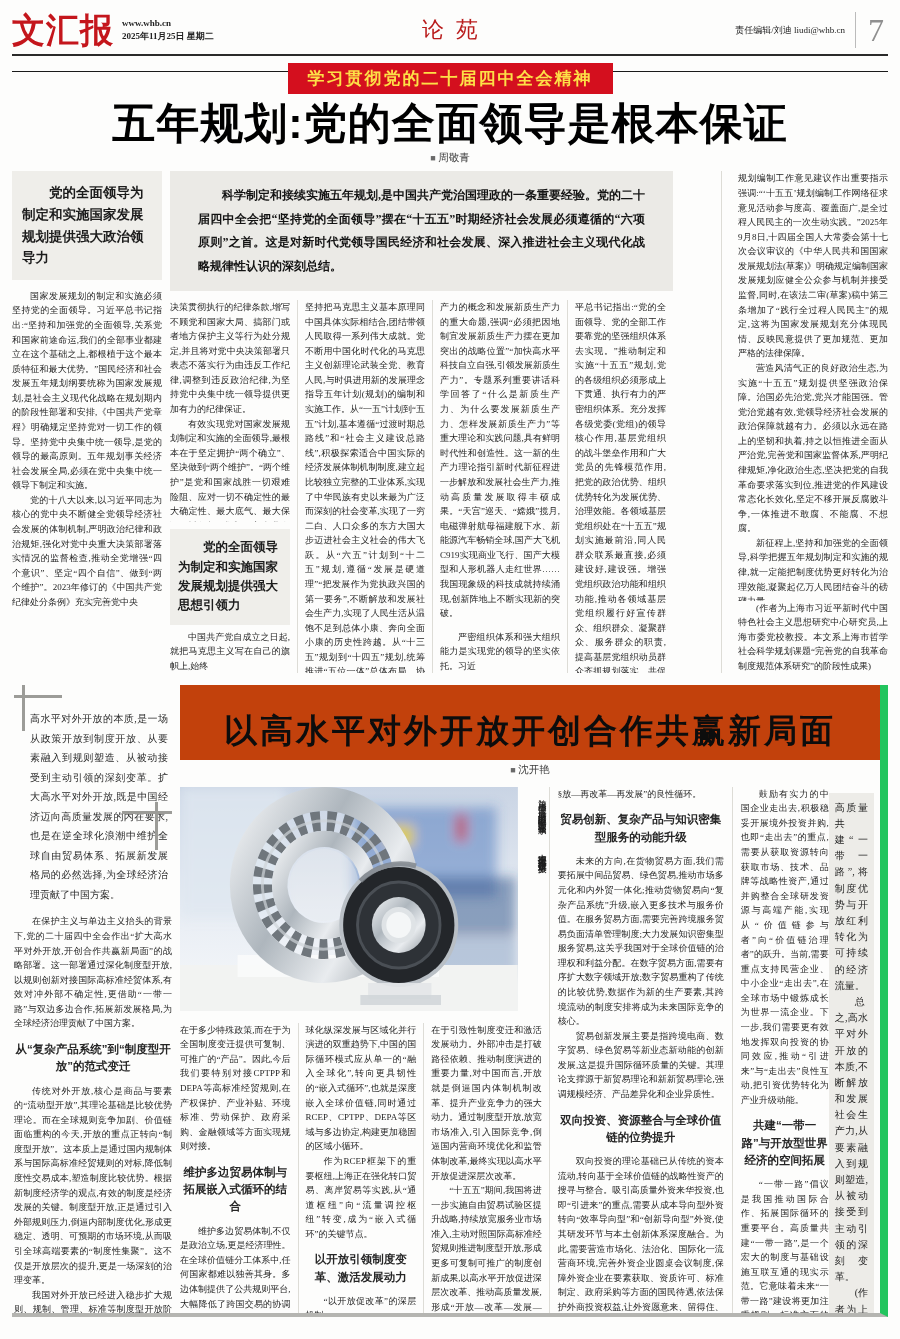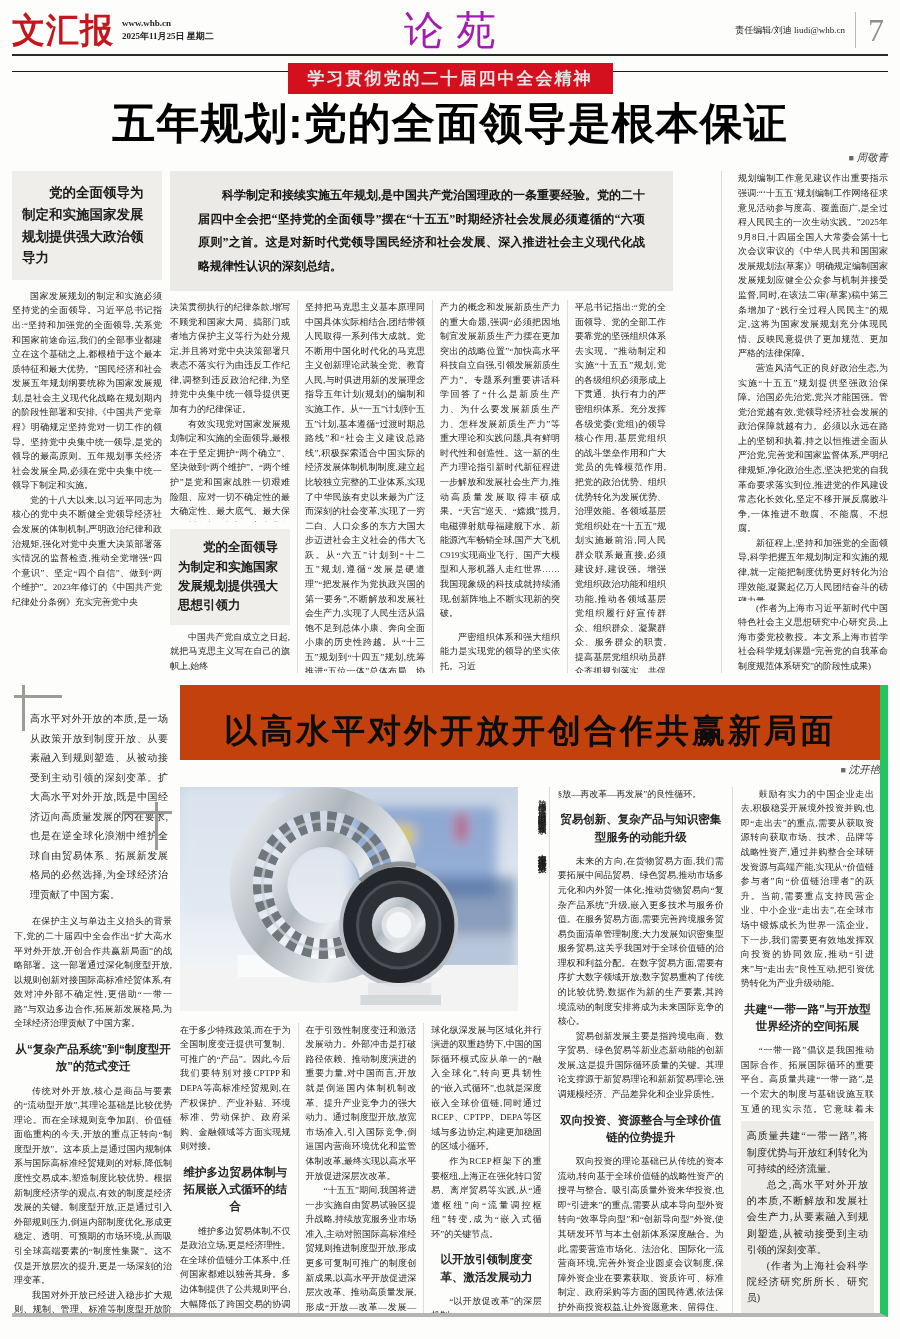--- a/index.html
+++ b/index.html
@@ -5,30 +5,30 @@
   html,body{margin:0;padding:0;background:#f2f2f0;}
   body{width:900px;height:1339px;position:relative;font-family:"Liberation Serif","DejaVu Serif",serif;color:#1d1d1d;overflow:hidden;background:#fdfdfc;}
   .page{padding:6px 12px 0 12px;}
   
   .hdr{display:flex;align-items:center;height:48px;border-bottom:2px solid #2a2a2a;}
   .hdr-left{display:flex;align-items:center;width:300px;}
   .logo{font-size:33px;font-weight:bold;color:#c4161c;letter-spacing:1px;line-height:1;transform:scaleY(1.05);}
   .hdr-meta{margin-left:8px;font-size:9px;line-height:1.5;color:#222;}
   .hdr-meta .b{font-weight:bold;}
   .hdr-center{flex:1;text-align:center;}
-  .section-title{font-size:40px;letter-spacing:12px;color:#a21caf;padding-left:12px;font-family:Liberation Serif, serif;}
+  .section-title{font-size:22px;letter-spacing:12px;color:#b91c1c;padding-left:12px;font-family:Liberation Serif, serif;}
   .hdr-right{display:flex;align-items:center;justify-content:flex-end;width:300px;}
   .editor{font-size:9px;color:#222;margin-right:10px;}
   .pagenum{font-size:32px;color:#8f8f8f;border-left:1px solid #bbb;padding:2px 4px 2px 12px;line-height:1;}
   
   .banner-row{display:flex;align-items:center;margin-top:9px;height:26px;}
   .banner-row .rule{flex:1;height:1px;background:#1a1a1a;transform:translateY(-7px);}
-  .banner{background:#d40f1e;color:#e5e5e5;font-family:"Liberation Sans","DejaVu Sans",sans-serif;font-weight:bold;font-size:17px;letter-spacing:2px;padding:4px 20px;}
+  .banner{background:#d40f1e;color:#fde047;font-family:"Liberation Sans","DejaVu Sans",sans-serif;font-weight:bold;font-size:17px;letter-spacing:2px;padding:4px 20px;}
   .headline1{text-align:center;font-family:"Liberation Sans","DejaVu Sans",sans-serif;font-weight:900;font-size:43px;letter-spacing:1px;color:#000;margin:8px 0 2px 0;line-height:1.15;}
-  .byline{text-align:right;font-size:10.5px;color:#3c3c3c;margin:3px 0 6px 0;font-style:italic;}
+  .byline{text-align:center;font-size:10.5px;color:#3c3c3c;margin:3px 0 6px 0;}
   .byline .sq{color:#6a6a6a;font-size:9px;}
   
   .col p{margin:0;text-indent:2em;text-align:justify;font-size:9px;line-height:1.62;color:#1f1f1f;}
   .col p.no-indent{text-indent:0;}
   
   .a1-cols{display:flex;height:502px;margin-top:2px;}
   .col{overflow:hidden;}
   .a1-colA{width:150px;padding-right:8px;display:flex;flex-direction:column;}
   .kai-box{background:#efeeea;padding:11px 10px;font-weight:bold;font-size:13.5px;line-height:1.6;text-indent:2em;color:#1c1c1c;}
   .a1-colA .kai-box{margin-bottom:9px;}
@@ -60,21 +60,21 @@
   .a2-content{flex:1;display:flex;margin-top:4px;overflow:hidden;}
   .a2-midgrp{width:382px;display:flex;flex-direction:column;overflow:hidden;}
   .photo-row{display:flex;height:224px;}
   .photo{flex:1;background:#dfe6ee;}
   .vcap{width:27px;writing-mode:vertical-rl;font-size:8.5px;line-height:1.1;letter-spacing:1px;padding:6px 2px 2px 2px;color:#1d1d1d;background:#fdfdfc;}
   .vcap .cr{margin-top:14px;font-weight:bold;}
   .a2-subrow{flex:1;display:flex;margin-top:12px;overflow:hidden;}
   .a2-mcol{flex:1;padding:0 7px;border-left:1px solid #dddcd6;overflow:hidden;}
   .a2-mcol:first-child{border-left:none;padding-left:0;}
   .a2-colE{width:172px;border-left:1px solid #dddcd6;padding:0 8px;overflow:hidden;}
-  .a2-colF{width:138px;border-left:1px solid #dddcd6;padding:0 6px 0 8px;display:flex;flex-direction:column;overflow:hidden;}
+  .a2-colF{width:138px;border-left:1px solid #dddcd6;padding:0 6px 0 8px;display:flex;flex-direction:row;overflow:hidden;}
   .endnote{background:#edecE8;background:#edece8;padding:7px 6px;margin-top:6px;}
   .endnote p{margin:0;font-size:10px;line-height:1.62;text-indent:2em;text-align:justify;}
 </style>
 </head>
 <body>
 
 <div class="page">
 
   <div class="hdr">
     <div class="hdr-left">
@@ -246,32 +246,32 @@
               <div>
                   <p class="no-indent">在于多少特殊政策,而在于为全国制度变迁提供可复制、可推广的“产品”。因此,今后我们要特别对接CPTPP和DEPA等高标准经贸规则,在产权保护、产业补贴、环境标准、劳动保护、政府采购、金融领域等方面实现规则对接。</p>
                 </div>
               <div class="a2-sub">维护多边贸易体制与拓展嵌入式循环的结合</div>
               <div>
                   <p>维护多边贸易体制,不仅是政治立场,更是经济理性。在全球价值链分工体系中,任何国家都难以独善其身。多边体制提供了公共规则平台,大幅降低了跨国交易的协调成本。当前,以规则为基础的多边贸易体制正面临严峻挑战,在全</p>
                 </div>
             </div>
             <div class="col a2-mcol">
               <div>
+                  <p class="no-indent">球化纵深发展与区域化并行演进的双重趋势下,中国的国际循环模式应从单一的“融入全球化”,转向更具韧性的“嵌入式循环”,也就是深度嵌入全球价值链,同时通过RCEP、CPTPP、DEPA等区域与多边协定,构建更加稳固的区域小循环。</p>
+                  <p>作为RCEP框架下的重要枢纽,上海正在强化转口贸易、离岸贸易等实践,从“通道枢纽”向“流量调控枢纽”转变,成为“嵌入式循环”的关键节点。</p>
+                </div>
+              <div class="a2-sub">以开放引领制度变革、激活发展动力</div>
+              <div>
+                  <p>“以开放促改革”的深层机制,</p>
+                </div>
+            </div>
+            <div class="col a2-mcol">
+              <div>
                   <p class="no-indent">在于引致性制度变迁和激活发展动力。外部冲击是打破路径依赖、推动制度演进的重要力量,对中国而言,开放就是倒逼国内体制机制改革、提升产业竞争力的强大动力。通过制度型开放,放宽市场准入,引入国际竞争,倒逼国内营商环境优化和监管体制改革,最终实现以高水平开放促进深层次改革。</p>
                   <p>“十五五”期间,我国将进一步实施自由贸易试验区提升战略,持续放宽服务业市场准入,主动对照国际高标准经贸规则推进制度型开放,形成更多可复制可推广的制度创新成果,以高水平开放促进深层次改革、推动高质量发展,形成“开放—改革—发展—再开</p>
-                </div>
-            </div>
-            <div class="col a2-mcol">
-              <div>
-                  <p class="no-indent">球化纵深发展与区域化并行演进的双重趋势下,中国的国际循环模式应从单一的“融入全球化”,转向更具韧性的“嵌入式循环”,也就是深度嵌入全球价值链,同时通过RCEP、CPTPP、DEPA等区域与多边协定,构建更加稳固的区域小循环。</p>
-                  <p>作为RCEP框架下的重要枢纽,上海正在强化转口贸易、离岸贸易等实践,从“通道枢纽”向“流量调控枢纽”转变,成为“嵌入式循环”的关键节点。</p>
-                </div>
-              <div class="a2-sub">以开放引领制度变革、激活发展动力</div>
-              <div>
-                  <p>“以开放促改革”的深层机制,</p>
                 </div>
             </div>
           </div>
         </div>
 
         <div class="col a2-colE">
           <p class="no-indent">§放—再改革—再发展”的良性循环。</p>
           <div class="a2-sub">贸易创新、复杂产品与知识密集型服务的动能升级</div>
           <div>
               <p>未来的方向,在货物贸易方面,我们需要拓展中间品贸易、绿色贸易,推动市场多元化和内外贸一体化;推动货物贸易向“复杂产品系统”升级,嵌入更多技术与服务价值。在服务贸易方面,需要完善跨境服务贸易负面清单管理制度;大力发展知识密集型服务贸易,这关乎我国对于全球价值链的治理权和利益分配。在数字贸易方面,需要有序扩大数字领域开放;数字贸易重构了传统的比较优势,数据作为新的生产要素,其跨境流动的制度安排将成为未来国际竞争的核心。</p>

